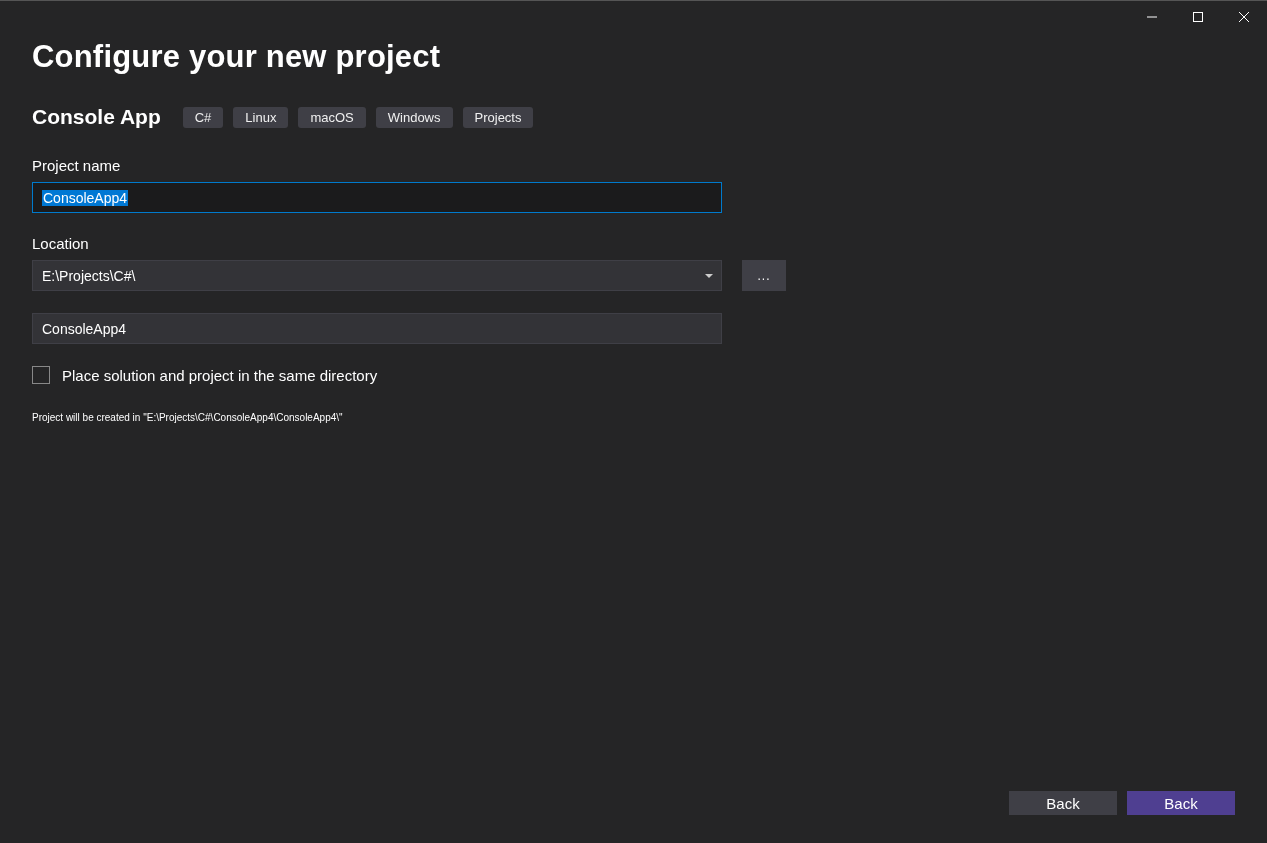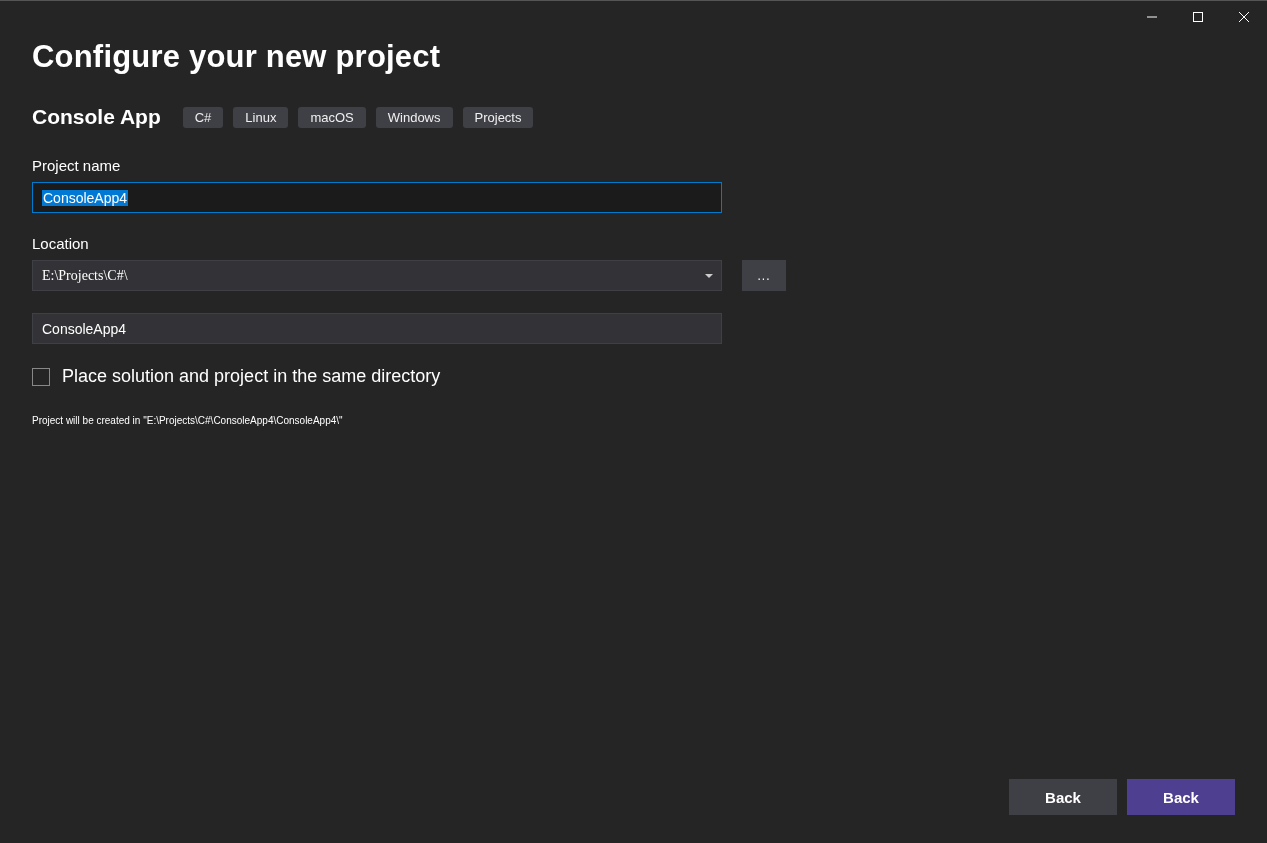--- a/index.html
+++ b/index.html
@@ -120,21 +120,20 @@
     width: 690px;
     height: 31px;
     background: #333337;
     border: 1px solid #3f3f46;
     color: #ffffff;
     font-size: 14px;
     display: flex;
     align-items: center;
     padding: 0 9px;
     position: relative;
-    font-family: Liberation Serif, serif;
   }
   .combo-caret {
     position: absolute;
     right: 8px; top: 50%; transform: translateY(-50%);
     width: 0; height: 0;
     border-left: 4px solid transparent;
     border-right: 4px solid transparent;
     border-top: 4px solid #cccccc;
   }
   .browse-btn {
@@ -152,39 +151,39 @@
     align-items: center;
     gap: 12px;
     margin-top: 6px;
     margin-bottom: 28px;
   }
   .checkbox {
     width: 18px; height: 18px;
     border: 1px solid #888;
     background: transparent;
   }
-  .check-label { font-size: 18px; color: #ffffff; }
+  .check-label { font-size: 15px; color: #ffffff; }
 
   .hint-text {
     font-size: 10px;
     color: #ffffff;
   }
 
   
   .footer {
     position: absolute;
     right: 32px; bottom: 28px;
     display: flex;
     gap: 10px;
   }
   .btn {
-    width: 108px; height: 36px;
+    width: 108px; height: 24px;
     border: none;
     font-size: 15px;
-    display: flex; align-items: center; justify-content: center; font-weight: bold;
+    display: flex; align-items: center; justify-content: center;
   }
   .btn-secondary { background: #3f3f46; color: #ffffff; }
   .btn-primary { background: #4f3f91; color: #ffffff; }
 </style>
 </head>
 <body>
 
 <div class="titlebar">
   <div class="win-btn">
     <svg width="10" height="10">

